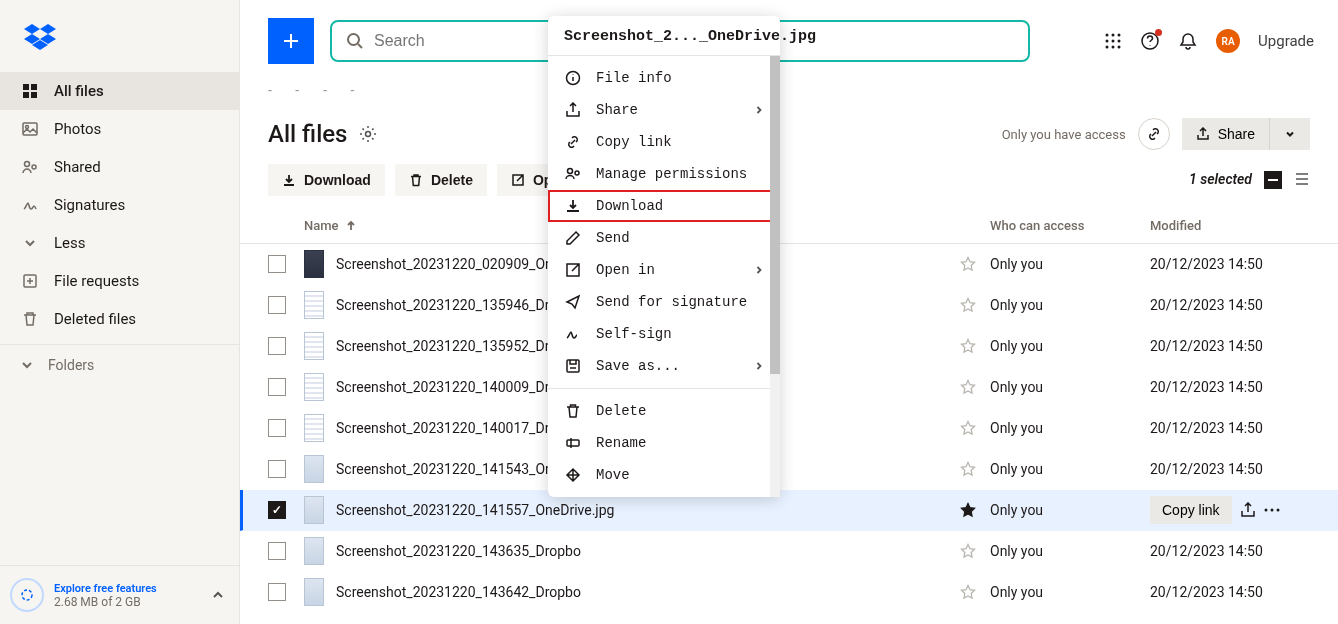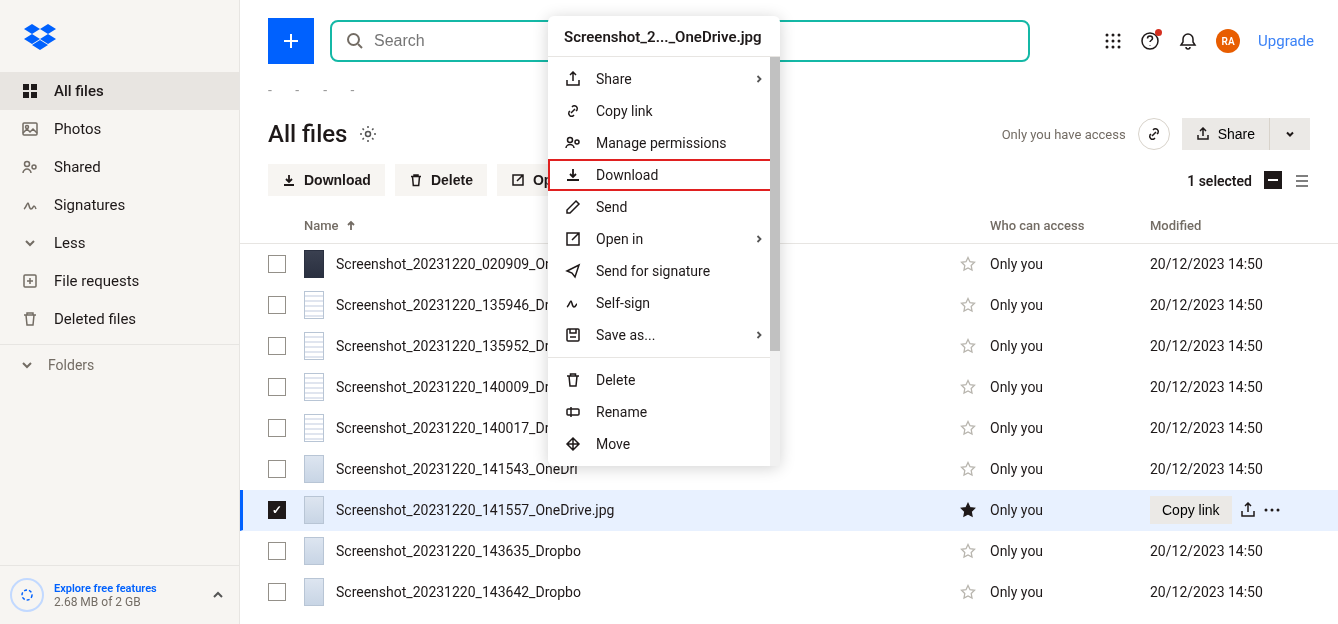--- a/index.html
+++ b/index.html
@@ -28,42 +28,42 @@
     
     .header { display: flex; align-items: center; gap: 16px; padding: 18px 24px 18px 28px; }
     .btn-new { width: 46px; height: 46px; background: #0061fe; color: #fff; display: flex; align-items: center; justify-content: center; cursor: pointer; }
     .search-box { flex: 1; max-width: 700px; border: 2px solid #14b8a6; border-radius: 8px; display: flex; align-items: center; padding: 10px 14px; gap: 10px; }
     .search-box input { border: none; outline: none; font-size: 16px; flex: 1; background: transparent; color: #736c64; }
     .search-icon { color: #736c64; }
     .header-right { margin-left: auto; display: flex; align-items: center; gap: 18px; }
     .header-ic { position: relative; cursor: pointer; color: #1e1919; }
     .header-ic .dot { position: absolute; top: -2px; right: -2px; width: 7px; height: 7px; background: #d53020; border-radius: 50%; }
     .avatar { width: 24px; height: 24px; border-radius: 50%; background: #e85d00; color: #fff; font-size: 10px; font-weight: 600; display: flex; align-items: center; justify-content: center; }
-    .upgrade-link { color: #3b82f6; font-size: 15px; cursor: pointer; }
+    .upgrade-link { color: #404040; font-size: 15px; cursor: pointer; }
     
     
     .suggestions { padding: 0 28px 10px; display: flex; align-items: center; gap: 14px; font-size: 14px; }
     .suggestions .dash { color: #999; letter-spacing: 10px; }
     
     
     .title-bar { padding: 10px 28px 14px; display: flex; align-items: center; gap: 12px; }
     .title-bar h1 { font-size: 24px; font-weight: 500; }
     .gear-ic { color: #555; cursor: pointer; }
     .title-right { margin-left: auto; display: flex; align-items: center; gap: 12px; }
     .access-txt { color: #736c64; font-size: 13px; }
     .round-btn { width: 32px; height: 32px; border: 1px solid #d8d3cb; border-radius: 50%; display: flex; align-items: center; justify-content: center; cursor: pointer; }
     .share-group { display: flex; }
     .share-btn { background: #ebe9e6; border: none; padding: 8px 14px; display: flex; align-items: center; gap: 8px; cursor: pointer; font-size: 14px; font-weight: 500; }
     .share-btn.r { border-left: 1px solid #d8d3cb; }
     
     
     .action-bar { padding: 0 28px 14px; display: flex; align-items: center; gap: 10px; }
     .action-btn { background: #f7f5f2; border: none; padding: 8px 14px; display: flex; align-items: center; gap: 8px; cursor: pointer; font-size: 14px; font-weight: 600; color: #1e1919; }
     .action-btn.icon-only { padding: 8px 10px; }
-    .action-right { margin-left: auto; display: flex; align-items: flex-end; gap: 12px; }
+    .action-right { margin-left: auto; display: flex; align-items: flex-start; gap: 12px; font-style: italic; }
     .selected-txt { font-weight: 600; }
     .selected-box { width: 18px; height: 18px; background: #1e1919; display: inline-flex; align-items: center; justify-content: center; }
     .selected-box .minus { width: 10px; height: 2px; background: #fff; }
     .layout-ic { color: #555; cursor: pointer; }
     
     
     .table-head { display: flex; padding: 8px 28px 10px; border-bottom: 1px solid #e7e5e2; font-size: 13px; color: #736c64; font-weight: 500; }
     .col-name { flex: 1; display: flex; align-items: center; gap: 6px; padding-left: 36px; }
     .col-access { width: 160px; }
     .col-modified { width: 160px; }
@@ -81,21 +81,21 @@
     .file-name { flex: 1; font-size: 14px; }
     .star { width: 30px; color: #b8b5ae; cursor: pointer; }
     .star.filled { color: #1e1919; }
     .access-cell { width: 160px; font-size: 14px; color: #1e1919; }
     .modified-cell { width: 160px; font-size: 14px; color: #1e1919; display: flex; align-items: center; gap: 8px; }
     .row-actions { display: flex; align-items: center; gap: 8px; }
     .row-btn { background: #ebe9e6; border: none; padding: 6px 12px; cursor: pointer; font-size: 14px; font-weight: 500; }
     .row-ic { cursor: pointer; color: #1e1919; }
     
     
-    .context-menu { position: absolute; left: 548px; top: 16px; width: 232px; background: #fff; box-shadow: 0 2px 16px rgba(0,0,0,0.18); z-index: 1000; border-radius: 6px; }
+    .context-menu { position: absolute; left: 548px; top: 16px; width: 232px; background: #fff; box-shadow: 0 2px 16px rgba(0,0,0,0.18); z-index: 1000; border-radius: 6px; font-family: Liberation Mono, monospace; }
     .ctx-title { padding: 12px 16px 10px; font-size: 15px; font-weight: 600; border-bottom: 1px solid #e7e5e2; }
     .ctx-body { position: relative; }
     .ctx-scroll { position: absolute; right: 0; top: 0; bottom: 0; width: 10px; background: #f1f1f1; }
     .ctx-track { position: absolute; right: 0; top: 0; width: 10px; height: 72%; background: #c1c1c1; }
     .ctx-list { padding: 6px 0; }
     .ctx-item { display: flex; align-items: center; gap: 14px; padding: 8px 16px; cursor: pointer; font-size: 14px; position: relative; }
     .ctx-item.highlighted { outline: 2px solid #e02020; outline-offset: -2px; }
     .ctx-icon { width: 18px; display: inline-flex; justify-content: center; color: #1e1919; }
     .ctx-chevron { margin-left: auto; color: #555; }
     .ctx-divider { height: 1px; background: #e7e5e2; margin: 6px 0; }
@@ -489,20 +489,30 @@
   </main>
 </div>
 
 <div class="context-menu">
   <div class="ctx-title">Screenshot_2..._OneDrive.jpg</div>
   <div class="ctx-body">
     <div class="ctx-list" id="ctx-list">
         <div class="ctx-item">
     <span class="ctx-icon">
             <svg width="16" height="16" viewBox="0 0 16 16" fill="none" stroke="#1e1919" stroke-width="1.5">
+              <circle cx="8" cy="8" r="6.5"></circle>
+              <path d="M8 7v4M8 4.5v.5"></path>
+            </svg>
+          </span>
+    <span>File info</span>
+
+  </div>
+        <div class="ctx-item">
+    <span class="ctx-icon">
+            <svg width="16" height="16" viewBox="0 0 16 16" fill="none" stroke="#1e1919" stroke-width="1.5">
               <path d="M8 1v9M5 4l3-3 3 3M2 9v5h12V9"></path>
             </svg>
           </span>
     <span>Share</span>
     <span class="ctx-chevron">
             <svg width="10" height="10" viewBox="0 0 10 10" fill="none" stroke="#555" stroke-width="1.8">
               <path d="M3.5 2l3 3-3 3"></path>
             </svg>
           </span>
   </div>

